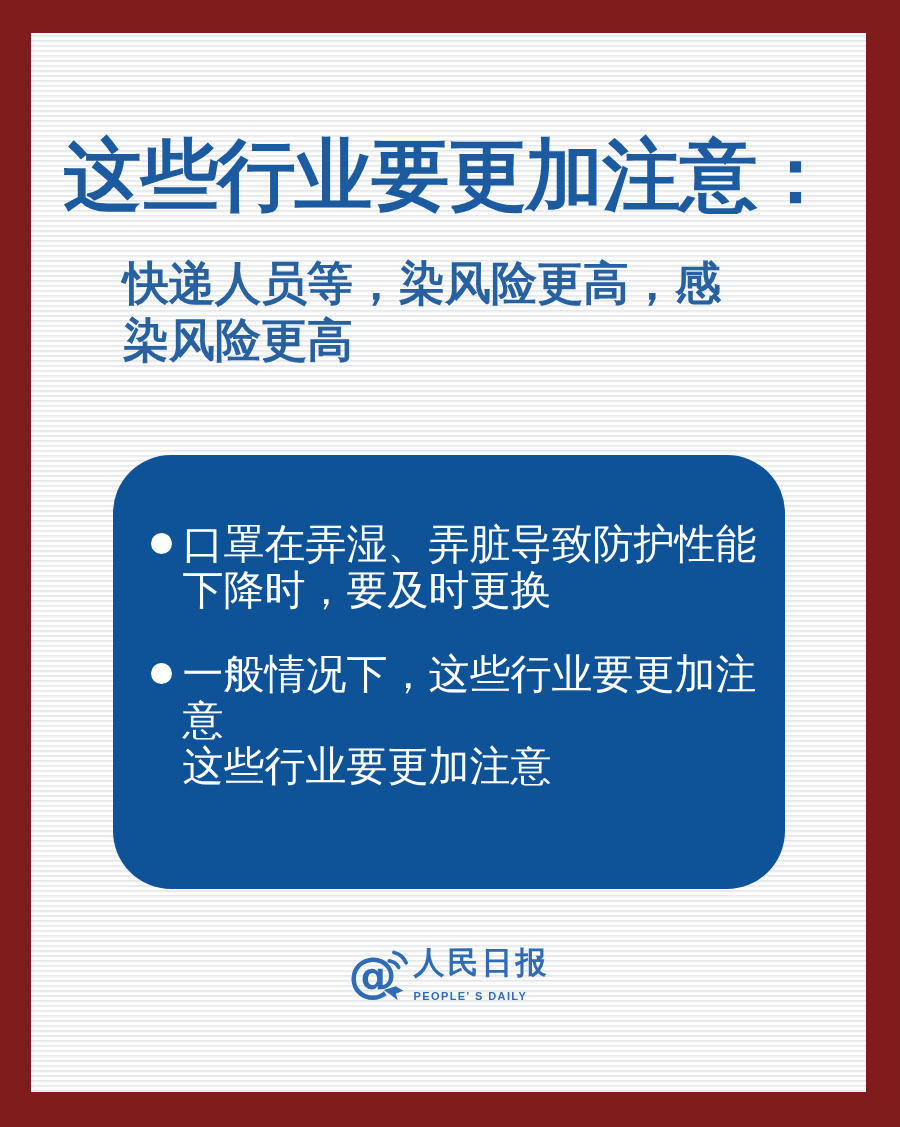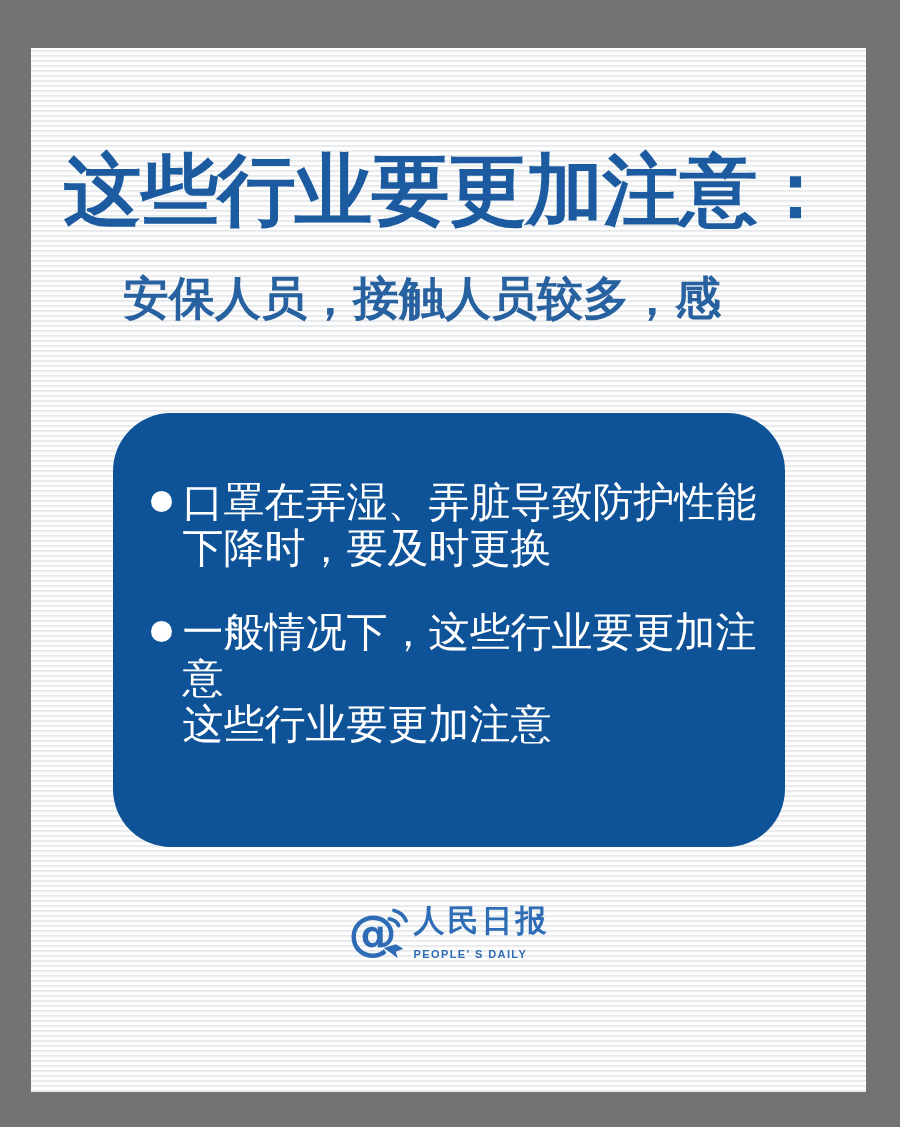--- a/index.html
+++ b/index.html
@@ -1,22 +1,22 @@
 <!DOCTYPE html>
 <html><head>
 <meta charset="utf-8">
 <style>
   * { margin: 0; padding: 0; box-sizing: border-box; }
   html, body { width: 900px; height: 1127px; }
   body { font-family: "Liberation Sans", sans-serif; }
 
   .poster {
     width: 900px; height: 1127px;
-    background: #737373;
-    padding: 48px 34px 35px 31px;
+    background: #7f1d1d;
+    padding: 33px 34px 35px 31px;
   }
   .inner {
     width: 100%; height: 100%;
     background: repeating-linear-gradient(
       180deg,
       #ffffff 0px, #ffffff 2px,
       #ebecee 2px, #e3e4e7 3px,
       #f6f7f8 4px, #ffffff 5px
     );
     overflow: hidden;
@@ -100,21 +100,22 @@
 </style>
 </head>
 <body>
 
 <div class="poster">
   <div class="inner">
 
     <h1 class="title">这些行业要更加注意：</h1>
 
     <p class="intro">
-      <span class="line">安保人员，接触人员较多，感</span>
+      <span class="line">快递人员等，染风险更高，感</span>
+      <span class="line">染风险更高</span>
     </p>
 
     <ul class="notice-box">
       <li class="bullet">
         <span class="dot"></span>
         <span class="bullet-text">
           <span class="line">口罩在弄湿、弄脏导致防护性能</span>
           <span class="line">下降时，要及时更换</span>
         </span>
       </li>

